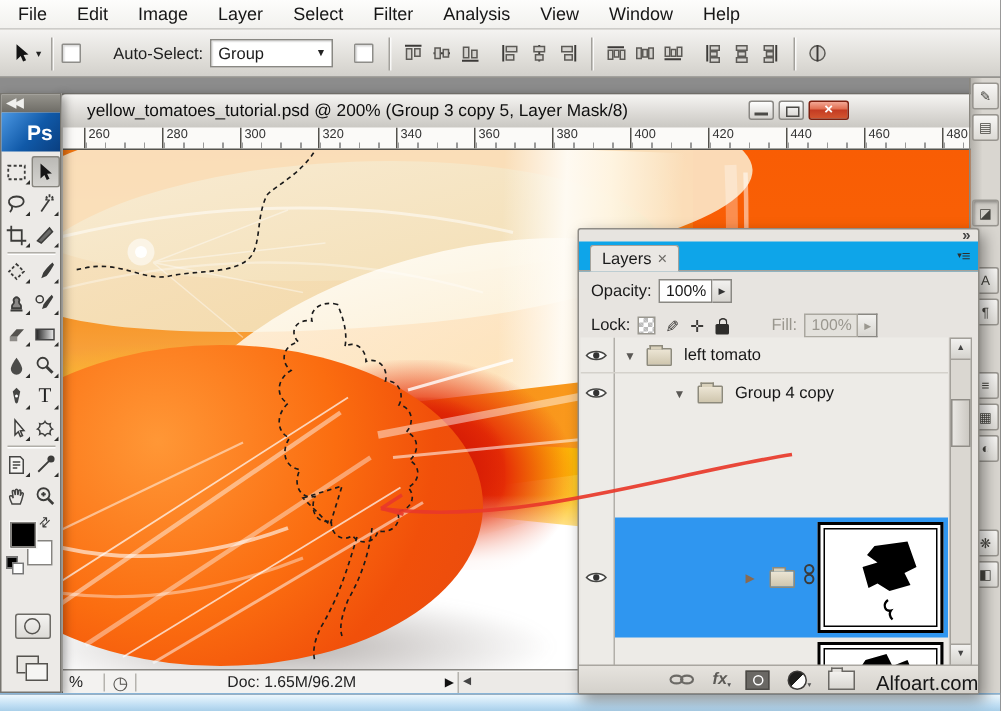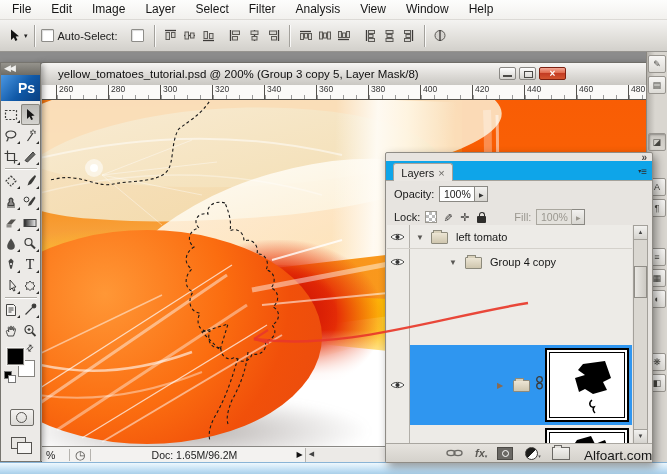--- a/index.html
+++ b/index.html
@@ -11,21 +11,21 @@
     background:linear-gradient(#fdfdfc,#f2f1ee);border-bottom:1px solid #dcdad6;
     display:flex;align-items:center;padding-left:2px;box-sizing:border-box;}
   .menubar span{padding:2px 10px 3px;font-size:12px;color:#161616;}
   
   .optionsbar{position:absolute;left:0;top:20px;width:667px;height:32px;
     background:linear-gradient(#f4f3f1,#dddbd6 70%,#d2d0cb);border-bottom:1px solid #96948f;
     display:flex;align-items:center;box-sizing:border-box;}
   .sep{width:1px;height:22px;background:#a3a19c;box-shadow:1px 0 0 rgba(255,255,255,.8);margin:0 6px;flex:none;}
   .checkbox{width:11px;height:11px;background:#fff;border:1px solid #8e8d89;border-radius:1px;
     box-shadow:inset 1px 1px 1px rgba(0,0,0,.15);margin:0 4px 0 0;flex:none;}
-  .optlabel{font-size:11px;color:#202020;white-space:nowrap;}
+  .optlabel{font-size:11px;color:#202020;white-space:nowrap;margin-left:18px;}
   .dd{background:#fff;border:1px solid #898883;height:17px;display:flex;align-items:center;
     padding:0 4px;font-size:11px;box-shadow:inset 1px 1px 1px rgba(0,0,0,.12);}
   .dd .arr{font-size:7px;margin-left:14px;color:#222;}
   .aico{width:15px;height:15px;margin:0 2px;flex:none;}
   .aico svg{display:block;}
   .ai-b{fill:#d6d4d0;stroke:#5c5a56;stroke-width:1;}
   .ai-l{stroke:#3c3a38;stroke-width:1.3;}
   
   .docwin{position:absolute;left:40px;top:62px;width:627px;height:400px;z-index:10;
     background:#cfcdc8;border:1px solid #6f6d68;border-radius:3px 3px 0 0;
@@ -175,20 +175,24 @@
   <div class="optionsbar">
     <div style="display:flex;align-items:center;padding-left:6px;">
       <svg width="18" height="16">
           <path d="M5,1.5 L5,12 L7.8,9.4 L9.4,13 L11.4,12.1 L9.7,8.6 L13,8.3 Z" fill="#141414"></path>
         </svg>
       <span style="font-size:7px;color:#222;">▾</span>
     </div>
     <div class="sep"></div>
     <span class="checkbox"></span>
     <span class="optlabel">Auto-Select:</span>
+    <div class="dd" style="margin-left:5px;width:72px;justify-content:space-between;">
+      <span>Group</span>
+      <span class="arr">▼</span>
+    </div>
     <div style="width:14px;"></div>
     <span class="checkbox"></span>
     <div class="sep"></div>
     <span class="aico">
         <svg width="15" height="15">
           <line class="ai-l" x1="2" y1="2.5" x2="13" y2="2.5"></line>
           <rect class="ai-b" x="3" y="4.5" width="3.5" height="7"></rect>
           <rect class="ai-b" x="8.5" y="4.5" width="3.5" height="5"></rect>
         </svg>
       </span>

